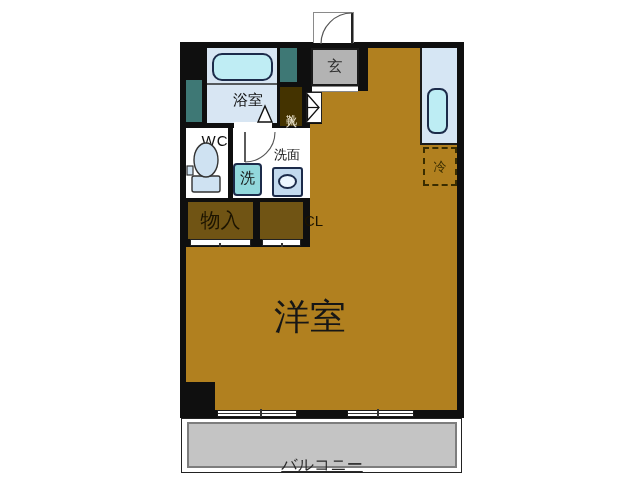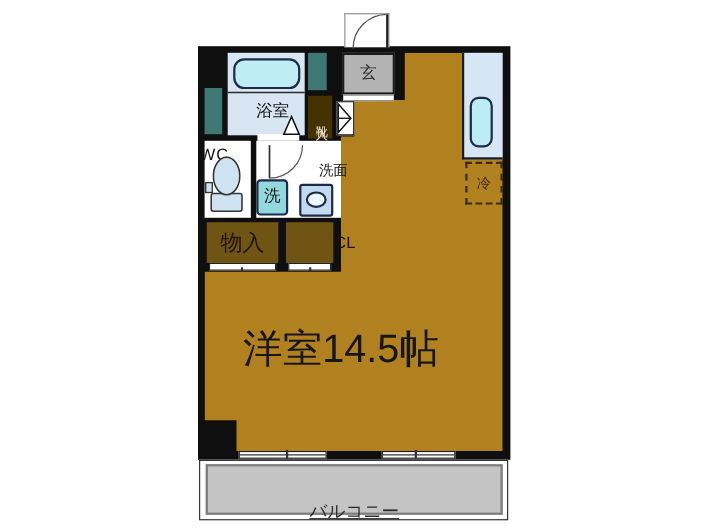--- a/index.html
+++ b/index.html
@@ -24,26 +24,26 @@
   #shoe-label{left:280px;top:88px;width:22px;height:37px;color:#EFE8D2;font-size:11px;
               writing-mode:vertical-rl;letter-spacing:1px;}
   #entrance{left:311px;top:48px;width:48px;height:38px;background:#B3B3B3;
             border:2px solid #1a1a1a;}
   #entrance-label{left:311px;top:48px;width:48px;height:36px;font-size:15px;color:#2c2c2c;}
   #entrance-step{left:312px;top:86px;width:46px;height:6px;background:#fff;
                  border-top:1px solid #888;border-bottom:1px solid #888;}
   #entrance-door-box{left:313px;top:12px;width:41px;height:31px;background:#fff;
                      border:1px solid #8a8a8a;border-bottom:none;}
   #wc-room{left:186px;top:128px;width:42px;height:70px;background:#fff;}
-  #wc-label{left:176px;top:131px;width:38px;height:18px;font-size:15px;letter-spacing:1px;}
+  #wc-label{left:196px;top:131px;width:38px;height:18px;font-size:15px;letter-spacing:1px;}
   #washroom{left:233px;top:128px;width:77px;height:70px;background:#fff;}
   #washer{left:233px;top:163px;width:29px;height:33px;background:#92D8DC;
           border:2px solid #1c2b4a;border-radius:4px;}
   #washer-label{left:233px;top:163px;width:29px;height:31px;font-size:15px;}
-  #washroom-label{left:280px;top:147px;width:46px;height:16px;font-size:13px;}
+  #washroom-label{left:264px;top:147px;width:46px;height:16px;font-size:13px;}
   #basin{left:272px;top:167px;width:31px;height:30px;background:#C3DAEE;
          border:2px solid #1c2b4a;border-radius:3px;}
   #basin-oval{left:278px;top:174px;width:19px;height:15px;background:#EDF7FF;
               border:2px solid #1c2b4a;border-radius:50%;}
   #storage-box{left:188px;top:202px;width:65px;height:37px;background:#705414;}
   #storage-label{left:188px;top:202px;width:65px;height:37px;font-size:20px;color:#1c1400;}
   #closet-box{left:260px;top:202px;width:43px;height:37px;background:#705414;}
   #closet-label{left:260px;top:202px;width:43px;height:37px;font-size:15px;color:#1c1400;margin-left:32px;}
   .slide-strip{background:#fff;border:1px solid #222;}
   #storage-door{left:190px;top:239px;width:61px;height:7px;}
@@ -115,21 +115,20 @@
 
   <div id="window-a" class="abs window"></div>
   <div id="window-b" class="abs window"></div>
 
   <div id="balcony-outer" class="abs"></div>
   <div id="balcony-deck" class="abs"></div>
   <div id="balcony-label" class="abs lbl">バルコニー</div>
 
   <div id="main-room-label" class="abs lbl">
     <span>洋室</span>
-    <span>14.5帖</span>
   </div>
 
   <svg id="overlay" class="abs" viewBox="0 0 640 480">
 
     <g>
       <line x1="352" y1="13" x2="352" y2="44" stroke="#222" stroke-width="2"></line>
       <path d="M 352 13 A 31 31 0 0 0 321 44" fill="none" stroke="#555" stroke-width="1.2"></path>
     </g>
 
     <g>

